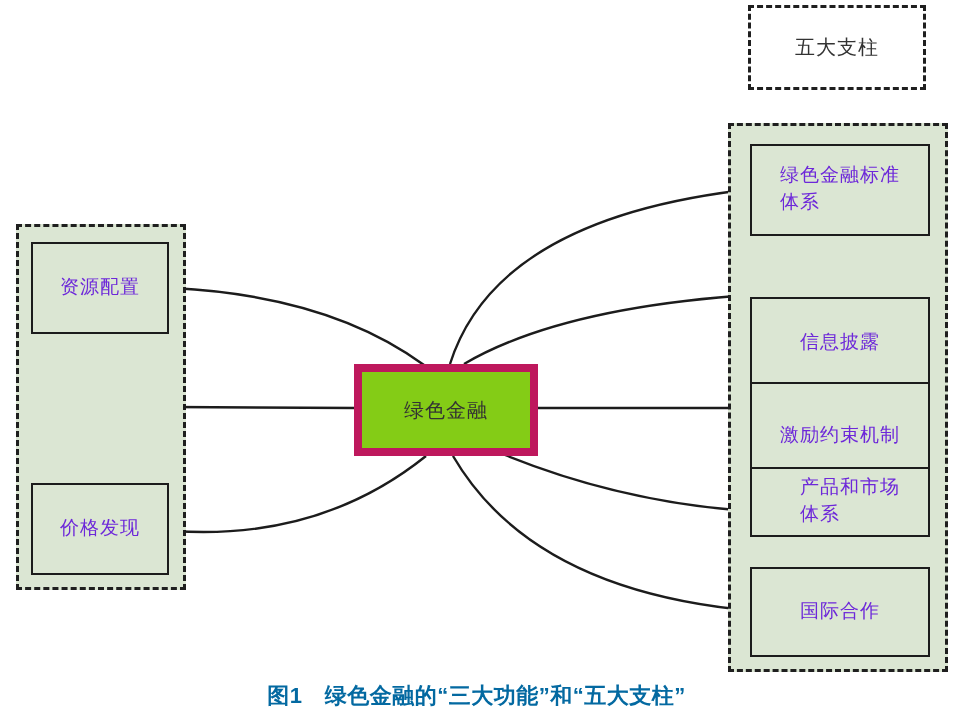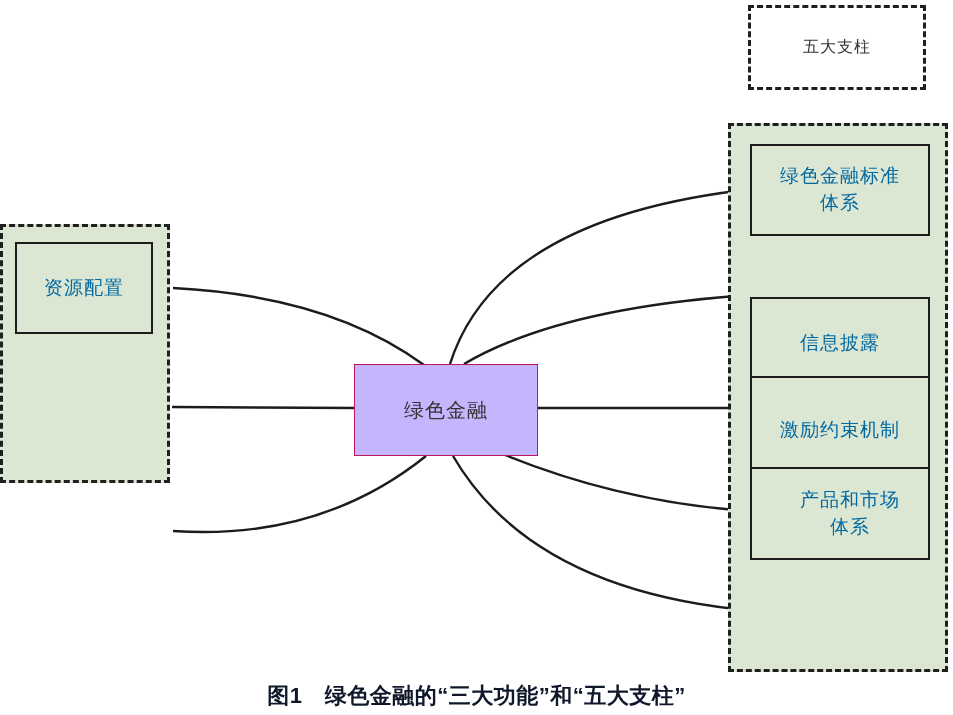--- a/index.html
+++ b/index.html
@@ -19,86 +19,87 @@
   .connectors path { stroke: #1c1c1c; stroke-width: 2.4; fill: none; }
 
   .label-box {
     position: absolute;
     box-sizing: border-box;
     border: 3px dashed #1f1f1f;
     background: #ffffff;
     display: flex;
     align-items: center;
     justify-content: center;
-    font-size: 16px;
+    font-size: 20px;
     color: #333333;
     letter-spacing: 1px;
   }
   .label-left  { left: 19px;  top: 103px; width: 137px; height: 89px; }
   .label-right { left: 748px; top: 5px;   width: 178px; height: 85px; }
 
   .panel {
     position: absolute;
     box-sizing: border-box;
     border: 3px dashed #1f1f1f;
     background: #dbe6d3;
   }
-  .panel-left  { left: 0;   top: 224px; width: 170px; height: 259px; padding-left: 21px; }
+  .panel-left  { left: 16px;   top: 224px; width: 170px; height: 366px; padding-left: 21px; }
   .panel-right { left: 728px; top: 123px; width: 220px; height: 549px; }
 
   .node {
     position: absolute;
     box-sizing: border-box;
     border: 2px solid #1c1c1c;
     background: #dbe6d3;
     display: flex;
     align-items: center;
     justify-content: center;
-    text-align: center;
+    text-align: left;
     font-size: 19px;
     line-height: 1.4;
-    color: #0369a1;
+    color: #6d28d9;
     letter-spacing: 1px;
+    font-family: Liberation Mono, monospace;
   }
   .node span { white-space: pre-line; }
 
   .panel-left .node  { left: 12px; width: 138px; }
   .ln-0 { top: 15px;  height: 92px; }
   .ln-1 { top: 134px; height: 91px; }
   .ln-2 { top: 256px; height: 92px; }
 
   .panel-right .node { left: 19px; width: 180px; }
   .rn-0 { top: 18px;  height: 92px; }
   .rn-1 { top: 131px; height: 92px; margin-top: 40px; }
-  .rn-2 { top: 250px; height: 108px; }
-  .rn-3 { top: 341px; height: 93px; padding-left: 20px; }
+  .rn-2 { top: 256px; height: 108px; }
+  .rn-3 { top: 341px; height: 70px; padding-left: 20px; }
   .rn-4 { top: 441px; height: 90px; }
 
   .center-node {
     position: absolute;
     box-sizing: border-box;
     left: 354px; top: 364px; width: 184px; height: 92px;
-    border: 1px solid #be185d;
-    background: #c4b5fd;
+    border: 8px solid #be185d;
+    background: #84cc16;
     display: flex;
     align-items: center;
     justify-content: center;
     font-size: 20px;
     color: #333333;
     letter-spacing: 1px;
   }
 
   .caption {
     position: absolute;
     left: 0; right: 0;
     top: 681px;
     text-align: center;
     font-size: 22px;
     font-weight: bold;
-    color: #0f172a;
+    color: #0369a1;
     letter-spacing: 0.5px;
   }
 </style>
 </head>
 <body>
 
 <div class="stage">
 
   <svg class="connectors" viewBox="0 0 953 715" xmlns="http://www.w3.org/2000/svg">
     <path d="M 173 288 Q 330 296 424 365"></path>
@@ -108,20 +109,23 @@
     <path d="M 464 364 Q 556 310 736 296"></path>
     <path d="M 536 408 L 736 408"></path>
     <path d="M 505 455 Q 616 500 736 510"></path>
     <path d="M 453 456 Q 529 586 736 609"></path>
   </svg>
 
 
   <div class="panel panel-left">
     <div class="node ln-0">
       <span>资源配置</span>
+    </div>
+    <div class="node ln-2">
+      <span>价格发现</span>
     </div>
   </div>
 
   <div class="center-node">
     <span>绿色金融</span>
   </div>
 
   <div class="label-box label-right">
     <span>五大支柱</span>
   </div>
@@ -134,17 +138,20 @@
     <div class="node rn-1">
       <span>信息披露</span>
     </div>
     <div class="node rn-2">
       <span>激励约束机制</span>
     </div>
     <div class="node rn-3">
       <span>产品和市场
 体系</span>
     </div>
+    <div class="node rn-4">
+      <span>国际合作</span>
+    </div>
   </div>
 
   <div class="caption">图1　绿色金融的“三大功能”和“五大支柱”</div>
 
 </div>
 
 </body></html>

